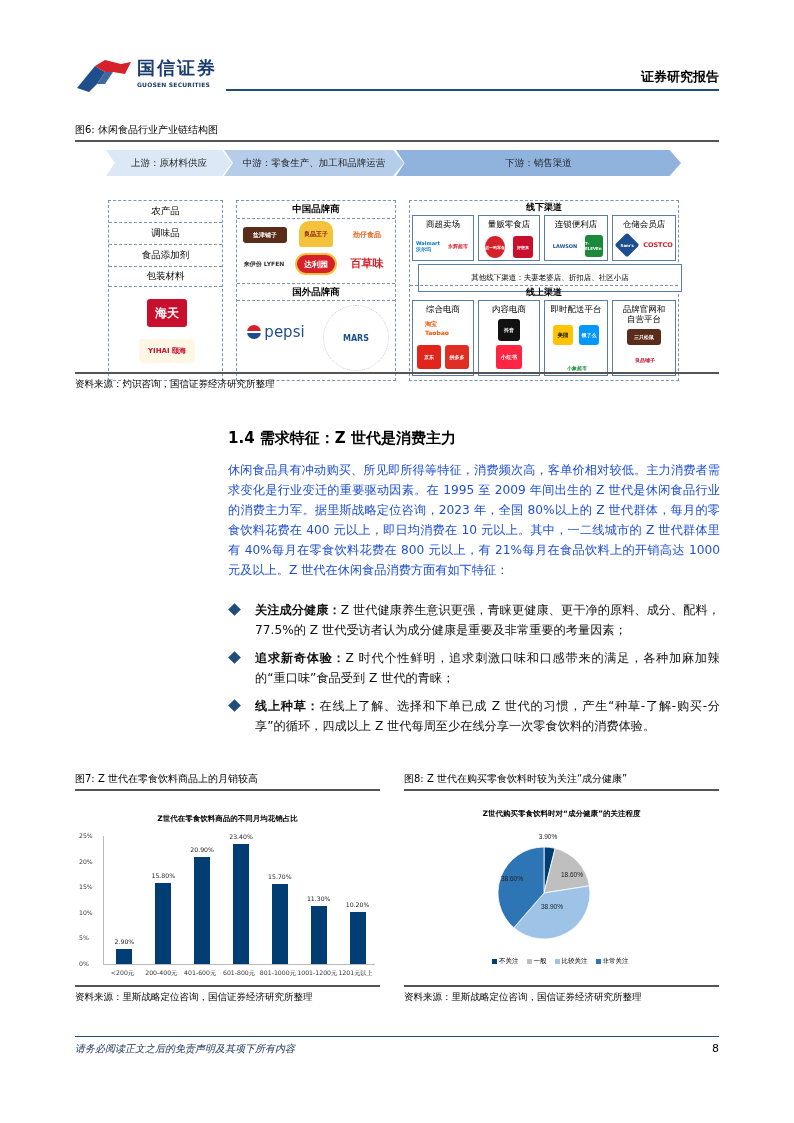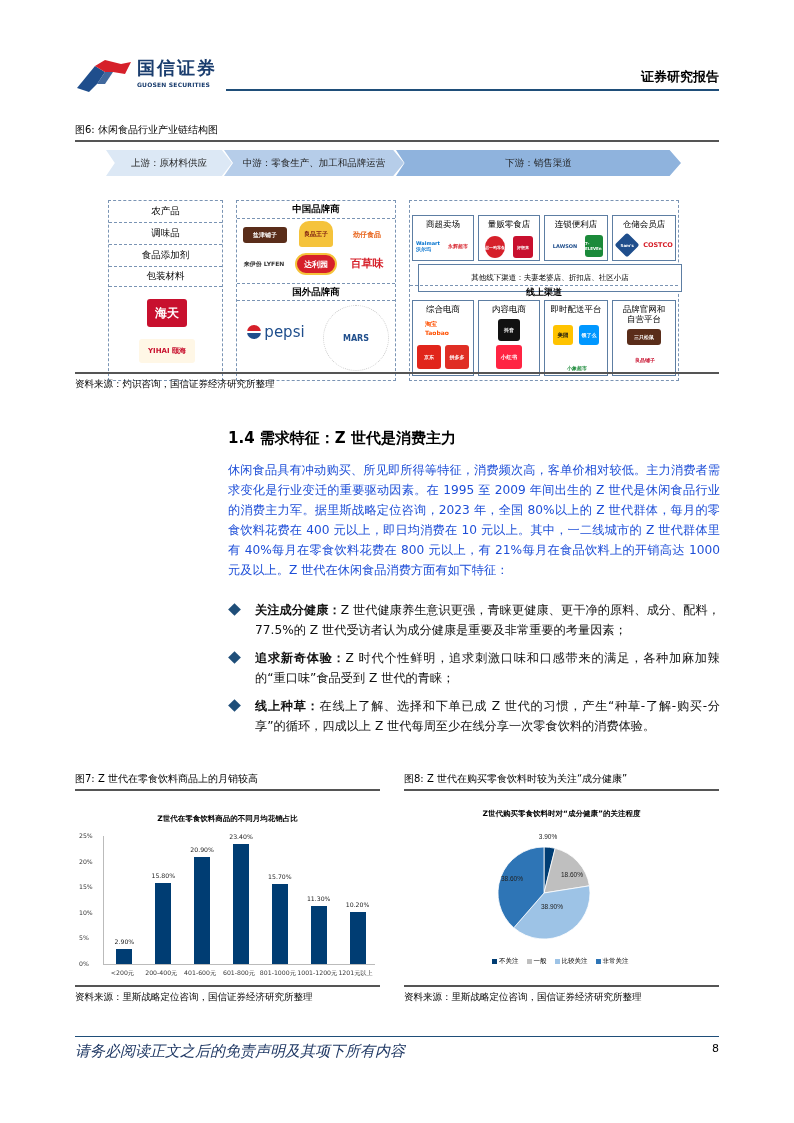--- a/index.html
+++ b/index.html
@@ -43,21 +43,21 @@
   .chart-title { font-size: 7.5px; font-weight: bold; text-align: center; }
   .axis-lbl { position: absolute; font-size: 6.2px; color: #333; }
   .bar { position: absolute; background: #003d73; }
   .val { position: absolute; font-size: 6.2px; color: #222; text-align: center; width: 40px; }
   .legend { position: absolute; font-size: 6.5px; display: flex; gap: 8px; align-items: flex-end; }
   .lg-item { display: flex; align-items: center; gap: 2px; }
   .lg-sw { width: 5px; height: 5px; display: inline-block; }
 
   
   .footer-line { left: 75px; top: 1036px; width: 644px; height: 1px; background: #1f4e79; }
-  .footer-text { left: 75px; top: 1042px; font-size: 15px; font-style: italic; color: #1f3864; }
+  .footer-text { left: 75px; top: 1042px; font-size: 10px; font-style: italic; color: #1f3864; }
   .page-num { right: 75px; top: 1042px; font-size: 11px; color: #000; }
 </style>
 </head>
 <body>
 
 <div class="abs logo">
   <svg class="logo-mark" viewBox="0 0 58 36">
     <path d="M2 30 L20 8 L30 14 L22 26 L14 34 Z" fill="#1f4e8c"></path>
     <path d="M20 8 L30 2 L46 6 L56 4 L50 16 L38 14 L30 14 Z" fill="#d6202a"></path>
     <path d="M30 14 L38 14 L30 26 L22 26 Z" fill="#1f4e8c" opacity="0.85"></path>
@@ -101,20 +101,21 @@
     <div class="logo-chip" style="left:106px; top:52px; width:48px; height:20px; color:#d6202a; font-size:11px;">百草味</div>
     <div class="dcell" style="top:82px; height:18px; border-top:1px dashed #7a94b4; font-weight:bold;">国外品牌商</div>
     <div class="logo-chip" style="left:8px; top:116px; width:62px; height:30px; color:#1f4e8c; font-size:15px; font-weight:normal;">
       <span style="display:inline-block;width:14px;height:14px;border-radius:50%;background:linear-gradient(#d6202a 45%,#fff 45%,#fff 55%,#1f4e8c 55%);margin-right:3px;"></span>
       <span>pepsi</span>
     </div>
     <div class="logo-chip" style="left:86px; top:104px; width:66px; height:66px; color:#1f4e8c; font-size:8px; border:1px dotted #ccc; border-radius:50%;">MARS</div>
   </div>
 
   <div class="dbox" style="left:309px; top:34px; width:270px; height:181px;">
+    <div style="position:absolute; left:0; right:0; top:0; height:14px; text-align:center; font-size:9px; font-weight:bold;">线下渠道</div>
 
     <div class="sbox" style="left:2px; top:14px; width:62px; height:46px;">
       <div class="ttl">商超卖场</div>
       <div class="logo-chip" style="left:3px; top:22px; width:28px; height:16px; color:#0071ce; font-size:5px;">Walmart 沃尔玛</div>
       <div class="logo-chip" style="left:32px; top:20px; width:26px; height:20px; color:#d6202a; font-size:5px;">永辉超市</div>
     </div>
     <div class="sbox" style="left:68px; top:14px; width:62px; height:46px;">
       <div class="ttl">量贩零食店</div>
       <div class="logo-chip" style="left:6px; top:20px; width:20px; height:22px; background:#d6202a; color:#fff; font-size:4px; border-radius:50%;">赵一鸣零食</div>
       <div class="logo-chip" style="left:34px; top:20px; width:20px; height:22px; background:#c8102e; color:#fff; font-size:4px;">好想来</div>

